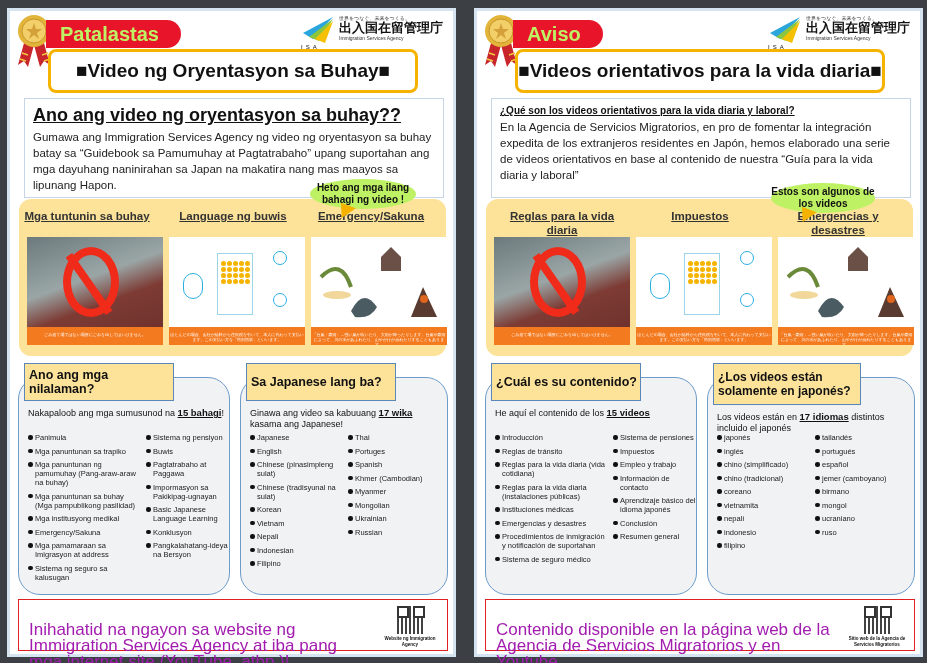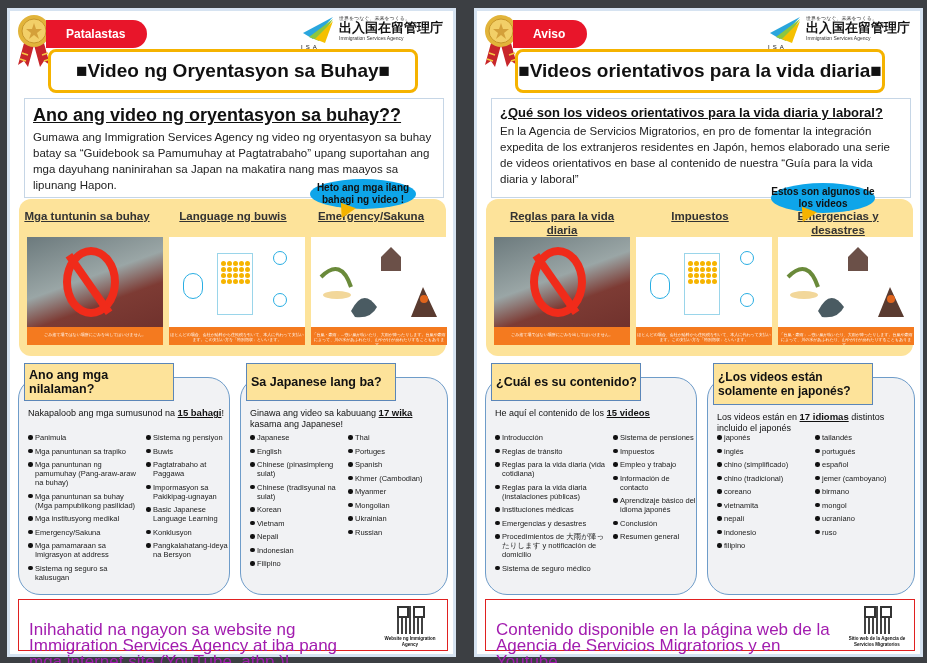--- a/index.html
+++ b/index.html
@@ -2,36 +2,36 @@
 <html><head>
 <meta charset="utf-8">
 <style>
   * { box-sizing: border-box; margin: 0; padding: 0; }
   html, body { width: 927px; height: 663px; overflow: hidden; background: #3c3f43; font-family: "Liberation Sans", sans-serif; color: #111; }
   .page { position: absolute; top: 8px; width: 449px; height: 649px; background: #fff; border: 3px solid #d6e3f1; }
   .page.left { left: 7px; }
   .page.right { left: 474px; }
 
   .medal { position: absolute; left: 4px; top: 2px; width: 40px; height: 56px; }
-  .tag { position: absolute; left: 36px; top: 9px; height: 28px; background: #e8152a; color: #ffffff; font-weight: bold; font-size: 12px; line-height: 28px; padding: 0 22px 0 20px; border-radius: 0 14px 14px 0; }
+  .tag { position: absolute; left: 36px; top: 9px; height: 28px; background: #e8152a; color: #bef264; font-weight: bold; font-size: 20px; line-height: 28px; padding: 0 22px 0 14px; border-radius: 0 14px 14px 0; }
   .logo { position: absolute; right: 10px; top: 4px; display: flex; align-items: flex-start; }
   .logo-mark { width: 36px; height: 34px; position: relative; }
   .logo-text { margin-left: 4px; }
   .logo-tiny { font-size: 5px; color: #333; }
   .logo-jp { font-size: 13px; font-weight: bold; letter-spacing: 0; line-height: 14px; }
   .logo-en { font-size: 5px; color: #333; }
   .isa { position: absolute; left: 2px; bottom: -1px; font-size: 6px; letter-spacing: 3px; }
 
   .title-box { position: absolute; left: 38px; top: 38px; width: 370px; height: 44px; border: 3px solid #f5b300; border-radius: 8px; font-weight: bold; font-size: 19px; display: flex; align-items: center; justify-content: center; }
 
   .intro { position: absolute; left: 14px; top: 87px; width: 420px; height: 100px; border: 1px solid #c6d6e6; padding: 6px 8px; }
   .intro h2 { font-size: 18px; text-decoration: underline; margin-bottom: 3px; }
   .intro p { font-size: 11.5px; line-height: 16px; color: #222; }
 
-  .bubble { position: absolute; background: #0ea5e9; border-radius: 50%; font-weight: bold; font-size: 10px; text-align: center; line-height: 12px; display: flex; align-items: center; justify-content: center; z-index: 3; }
+  .bubble { position: absolute; background: #bef264; border-radius: 50%; font-weight: bold; font-size: 10px; text-align: center; line-height: 12px; display: flex; align-items: center; justify-content: center; z-index: 3; }
   .bubble::after { content: ""; position: absolute; left: 28px; bottom: -10px; border-left: 6px solid transparent; border-right: 10px solid transparent; border-top: 14px solid #f5b300; transform: rotate(20deg); }
 
   .yellow { position: absolute; left: 9px; top: 188px; width: 427px; height: 157px; background: #fde39a; border-radius: 12px; }
   .cat { position: absolute; top: 10px; width: 136px; text-align: center; font-weight: bold; font-size: 11.5px; text-decoration: underline; line-height: 14px; color: #333; }
   .thumb { position: absolute; top: 38px; width: 136px; height: 108px; background: #fff; overflow: hidden; }
   .thumb .cap { position: absolute; left: 0; right: 0; bottom: 0; height: 18px; background: #f47a1f; color: #fff; font-size: 4px; text-align: center; padding-top: 5px; }
   .t1 { background: linear-gradient(160deg, #6c7a7d 0%, #9aa6a6 40%, #7d3b34 60%, #6b2e2a 100%); }
   .nosign { position: absolute; left: 36px; top: 10px; width: 56px; height: 70px; border: 8px solid #f02b1a; border-radius: 50%; }
   .nosign::after { content: ""; position: absolute; left: 14px; top: -6px; width: 8px; height: 70px; background: #f02b1a; transform: rotate(-35deg); }
   .coins { position: absolute; left: 48px; top: 16px; width: 36px; height: 62px; border: 1px solid #9ad5ea; }
@@ -223,21 +223,21 @@
         <span class="isa">ISA</span>
       </div>
       <div class="logo-text">
         <div class="logo-tiny">世界をつなぐ、未来をつくる。</div>
         <div class="logo-jp">出入国在留管理庁</div>
         <div class="logo-en">Immigration Services Agency</div>
       </div>
     </div>
     <div class="title-box">■Videos orientativos para la vida diaria■</div>
     <div class="intro">
-      <h2 style="font-size: 13px;">¿Qué son los videos orientativos para la vida diaria y laboral?</h2>
+      <h2 style="font-size: 10px;">¿Qué son los videos orientativos para la vida diaria y laboral?</h2>
       <p>En la Agencia de Servicios Migratorios, en pro de fomentar la integración expedita de los extranjeros residentes en Japón, hemos elaborado una serie de videos orientativos en base al contenido de nuestra “Guía para la vida diaria y laboral”</p>
     </div>
     <div class="yellow">
       <div class="cat" style="left:8px">Reglas para la vida diaria</div>
       <div class="cat" style="left:146px">Impuestos</div>
       <div class="cat" style="left:284px">Emergencias y desastres</div>
 
       <div class="thumb t1" style="left:8px">
         <div class="nosign"></div>
         <div class="cap">ごみ捨て場ではない場所にごみを出してはいけません。</div>
@@ -289,37 +289,37 @@
       <div class="body"></div>
       <div class="scroll" style="width:150px">¿Cuál es su contenido?</div>
       <div class="lead"><span>He aquí el contenido de los </span><b>15 videos</b><span></span></div>
       <ul class="list" style="left:10px;width:112px">
           <li>Introducción</li>
           <li>Reglas de tránsito</li>
           <li>Reglas para la vida diaria (vida cotidiana)</li>
           <li>Reglas para la vida diaria (instalaciones públicas)</li>
           <li>Instituciones médicas</li>
           <li>Emergencias y desastres</li>
-          <li>Procedimientos de 大雨が降ったりします y notificación de domicilio</li>
+          <li>Procedimientos de inmigración y notificación de suportahan</li>
           <li>Sistema de seguro médico</li>
         </ul>
       <ul class="list" style="left:128px;width:84px">
           <li>Sistema de pensiones</li>
           <li>Impuestos</li>
           <li>Empleo y trabajo</li>
           <li>Información de contacto</li>
           <li>Aprendizaje básico del idioma japonés</li>
           <li>Conclusión</li>
           <li>Resumen general</li>
         </ul>
     </div>
 
     <div class="panel langs" style="left:230px;width:208px">
       <div class="body"></div>
-      <div class="scroll" style="width: 160px; height: 42px; font-size: 12px; line-height: 14px;">¿Los videos están solamente en japonés?</div>
+      <div class="scroll" style="width: 148px; height: 42px; font-size: 12px; line-height: 14px;">¿Los videos están solamente en japonés?</div>
       <div class="lead" style="top: 48px;"><span>Los videos están en </span><b>17 idiomas</b><span> distintos incluido el japonés</span></div>
       <ul class="list" style="left:10px;width:96px">
           <li>japonés</li>
           <li>inglés</li>
           <li>chino (simplificado)</li>
           <li>chino (tradicional)</li>
           <li>coreano</li>
           <li>vietnamita</li>
           <li>nepalí</li>
           <li>indonesio</li>

